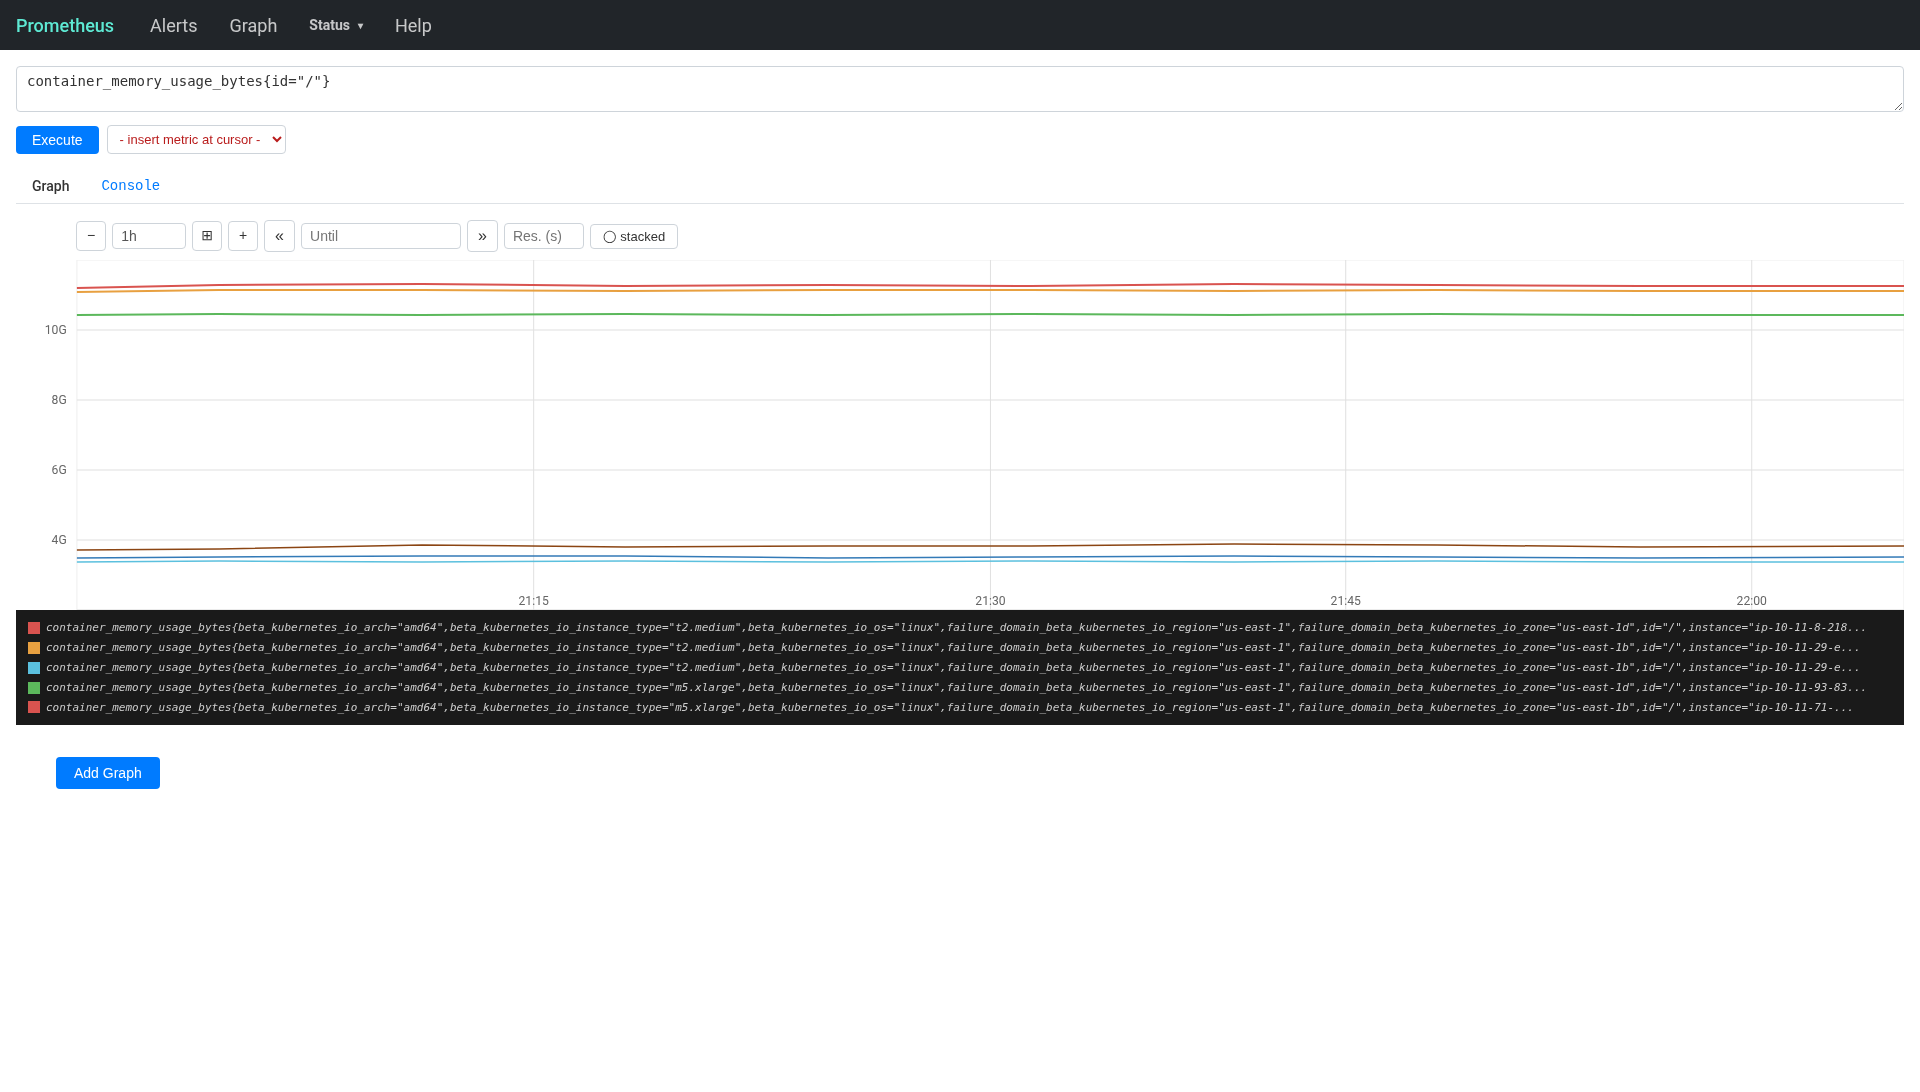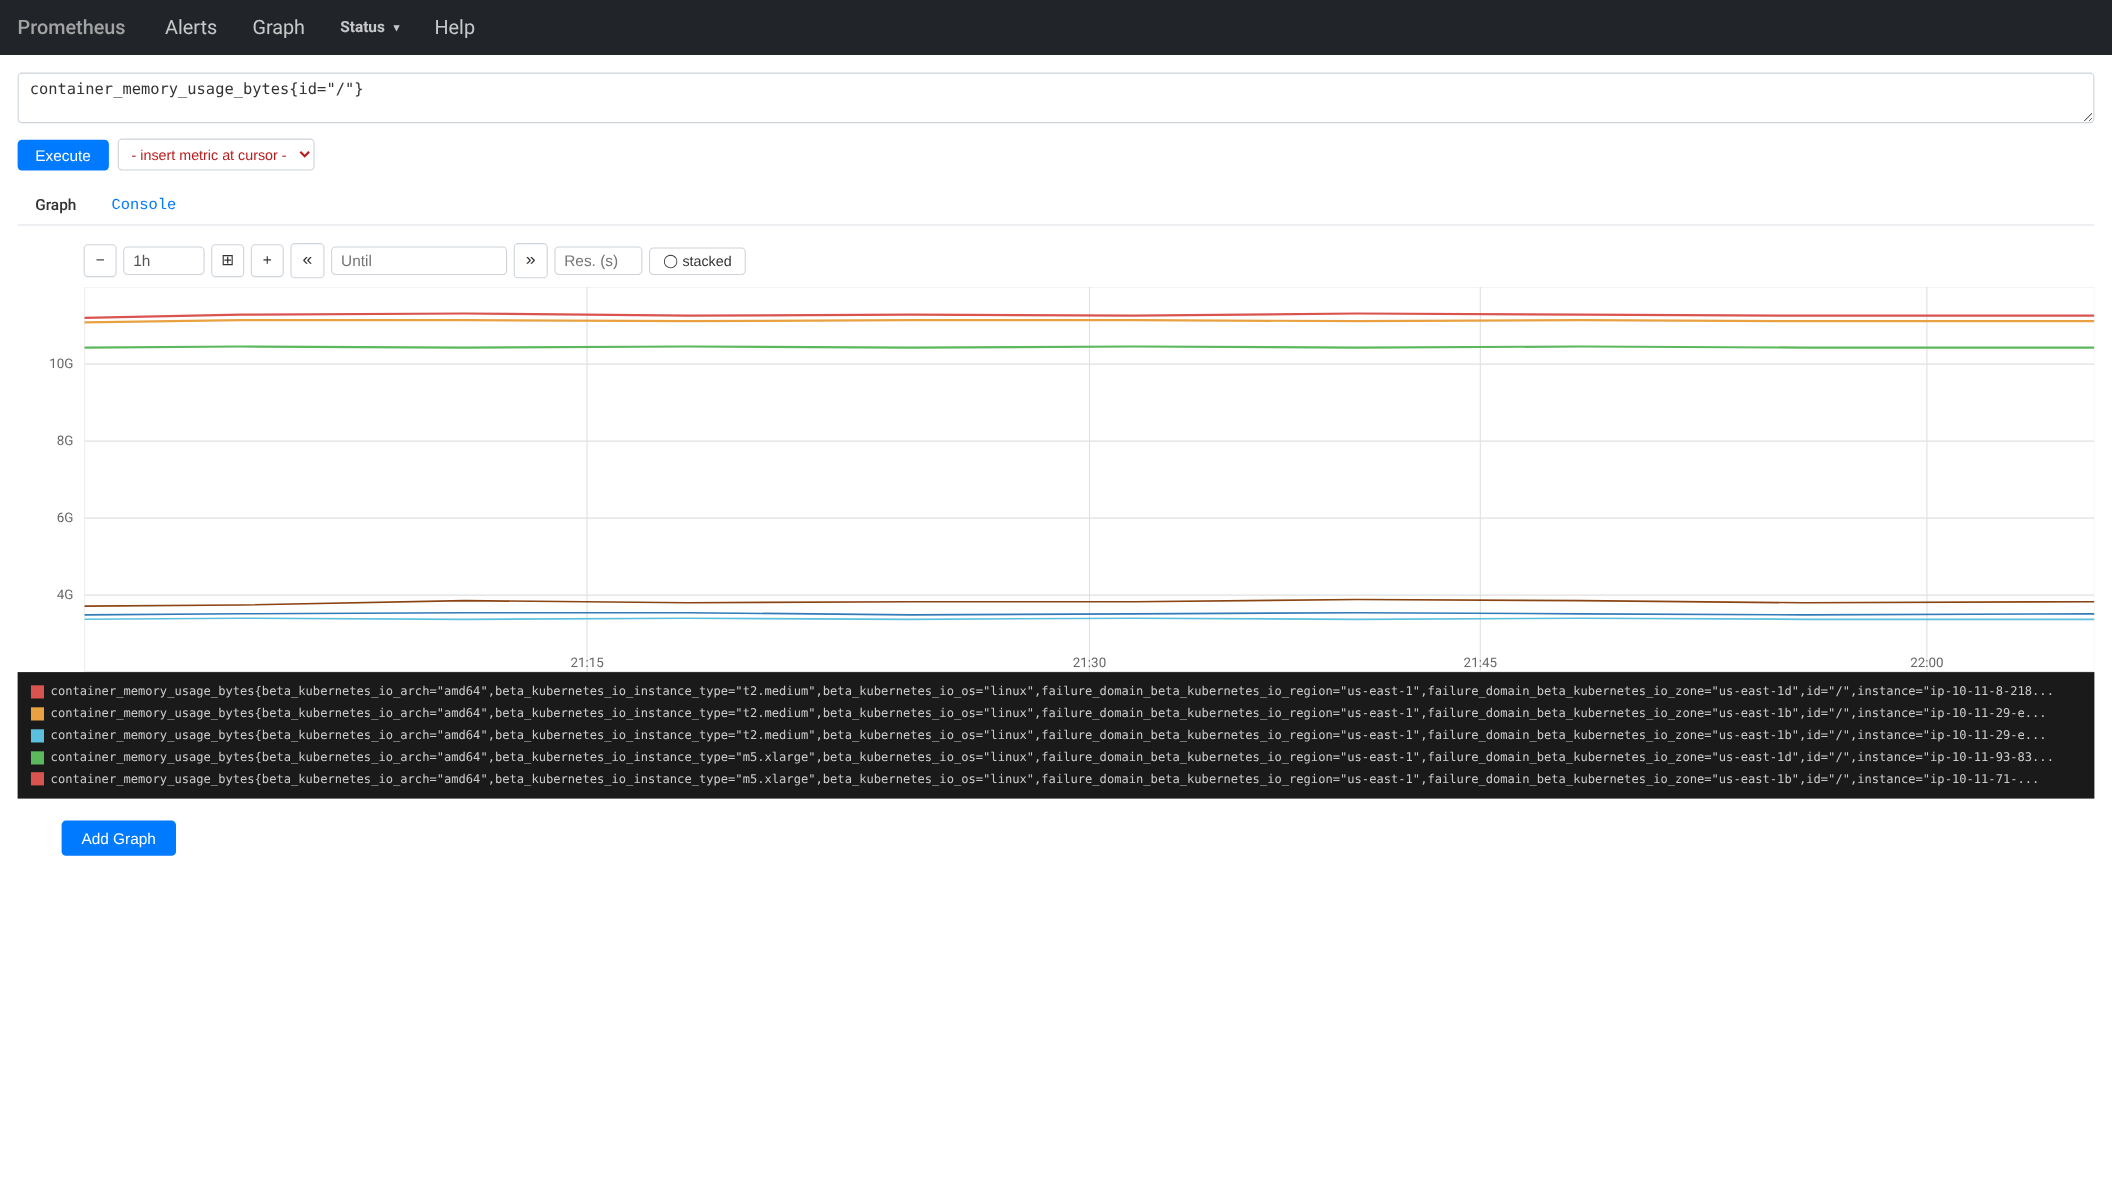--- a/index.html
+++ b/index.html
@@ -8,21 +8,21 @@
     
     .navbar {
       background: #212529;
       display: flex;
       align-items: center;
       padding: 0 16px;
       height: 50px;
       gap: 8px;
     }
     .navbar-brand {
-      color: #a3a3a3;
+      color: #5eead4;
       font-size: 18px;
       font-weight: 500;
       text-decoration: none;
       margin-right: 16px;
     }
     .nav-link {
       color: rgba(255,255,255,0.75);
       text-decoration: none;
       padding: 8px 12px;
       font-size: 18px;
@@ -197,31 +197,32 @@
       font-family: monospace;
       line-height: 1.8;
     }
     .legend-item {
       display: flex;
       align-items: center;
       gap: 6px;
       white-space: nowrap;
       overflow: hidden;
       text-overflow: ellipsis;
+      font-style: italic;
     }
     .legend-color {
       width: 12px;
       height: 12px;
       flex-shrink: 0;
       display: inline-block;
     }
 
     
     .add-graph-section {
-      margin-top: 20px;
+      margin-top: 32px;
       padding-left: 40px;
     }
     .btn-add-graph {
       background: #007bff;
       color: #fff;
       border: none;
       border-radius: 4px;
       padding: 8px 18px;
       font-size: 14px;
       cursor: pointer;

